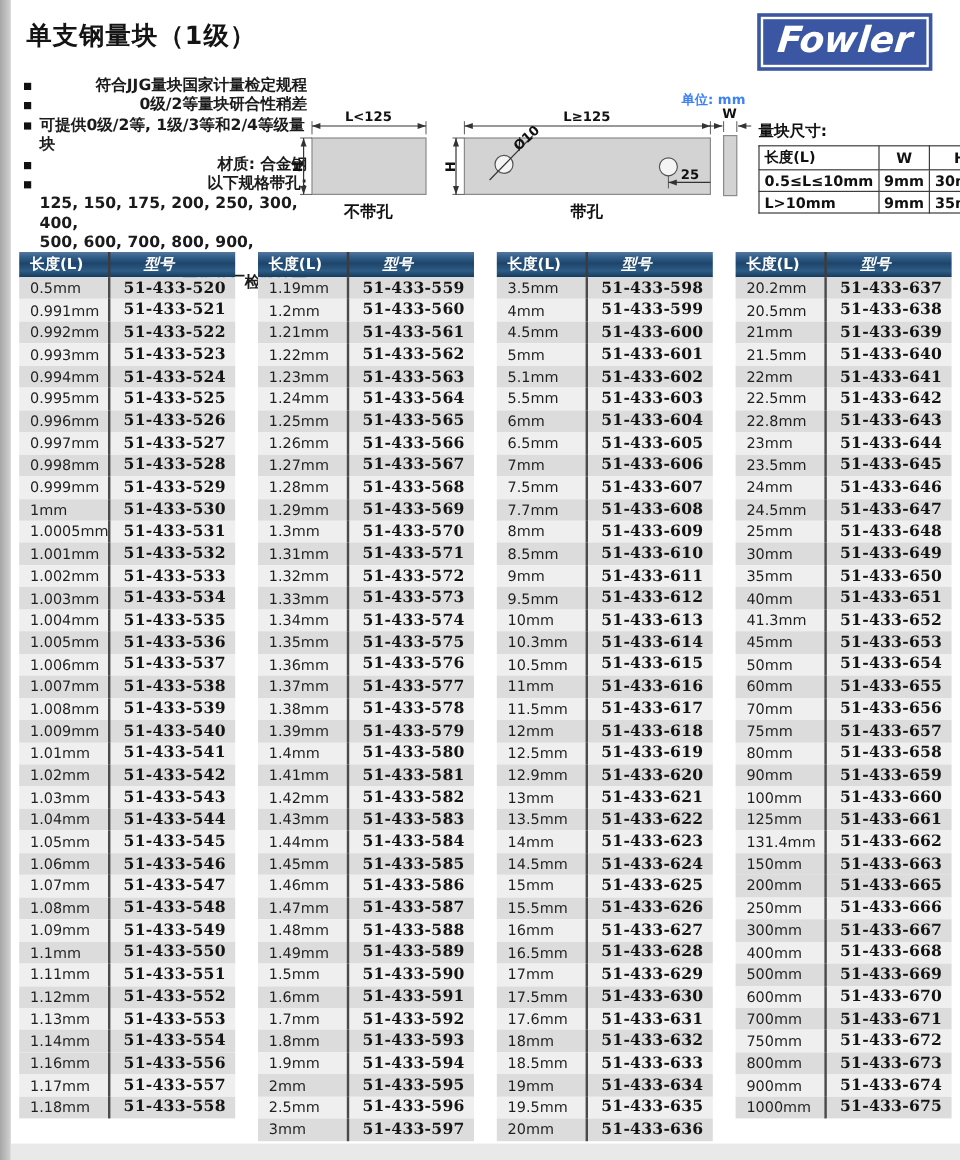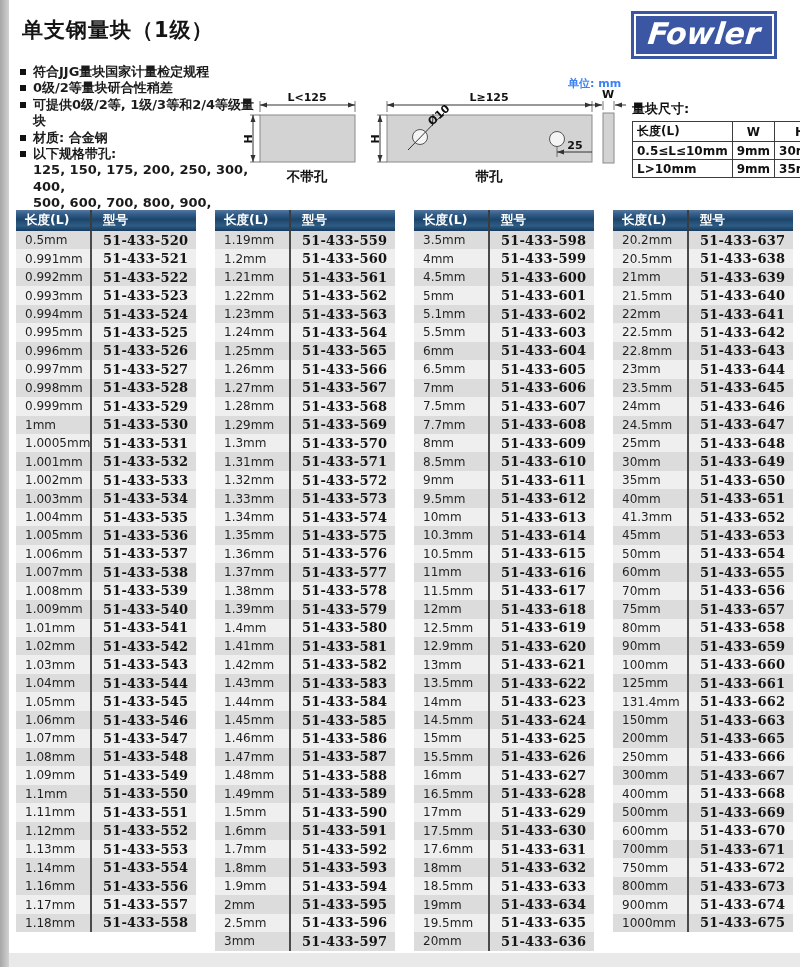--- a/index.html
+++ b/index.html
@@ -15,21 +15,21 @@
   
   .logo{position:absolute;left:631px;top:11px;width:146px;height:48px;background:#3b57a4;}
   .logo-inner{position:absolute;inset:3px;border:2px solid #ffffff;display:flex;
               align-items:center;justify-content:center;}
   .logo-text{font-style:italic;font-weight:bold;color:#ffffff;font-size:30px;line-height:1;
              transform:skewX(-6deg);padding-bottom:2px;}
 
   
   .bullets{position:absolute;left:20px;top:64px;width:236px;}
   .bullet-row{display:flex;gap:7px;font-size:13px;font-weight:bold;color:#1b1b1b;
-              line-height:16.4px;}
+              line-height:16.4px;justify-content:space-between;}
   .bullet-marker{width:6px;height:6px;background:#111;flex:none;margin-top:5px;}
   .note-line{margin-left:13px;font-size:13px;font-weight:bold;color:#1b1b1b;line-height:16.4px;}
 
   
   .unit-label{position:absolute;left:568px;top:76px;font-size:11px;font-weight:bold;color:#3b82f6;}
 
   
   .size-box{position:absolute;left:632px;top:100px;width:162px;}
   .size-title{font-size:13px;font-weight:bold;color:#111;margin-bottom:3px;}
   table.size{border-collapse:collapse;width:160px;font-size:12px;font-weight:bold;color:#111;
@@ -46,22 +46,22 @@
   .cap-text{font-size:13.5px;font-weight:bold;fill:#111;}
   .arr{fill:#333;}
 
   
   .spec-wrap{position:absolute;left:16px;top:210px;display:grid;
              grid-template-columns:repeat(4,180px);column-gap:19px;}
   .spec-header{display:flex;height:21px;align-items:center;color:#fff;
                font-size:12.5px;font-weight:bold;
                background:linear-gradient(180deg,#57779c 0%,#33608c 18%,#1e456b 45%,#2d5c85 75%,#173a5c 100%);}
   .h-len{width:74px;padding-left:9px;box-sizing:border-box;}
-  .h-model{flex:1;height:100%;display:flex;align-items:center;padding-left:11px;
-           border-left:2px solid #3c3c3c;box-sizing:border-box;}
+  .h-model{flex:1;height:100%;display:flex;align-items:center;padding-left:28px;
+           border-left:2px solid #3c3c3c;box-sizing:border-box;font-style:italic;}
   .spec-row{display:flex;height:18.46px;align-items:center;}
   .spec-row.odd{background:#dcdcdc;}
   .spec-row.even{background:#efefef;}
   .cell-len{width:74px;padding-left:9px;box-sizing:border-box;font-size:12px;color:#1f1f1f;}
   .cell-model{flex:1;height:100%;display:flex;align-items:center;padding-left:11px;
               border-left:2px solid #4a4a4a;box-sizing:border-box;
               font-family:"DejaVu Serif","Liberation Serif",serif;font-weight:bold;
               font-size:13px;letter-spacing:0.2px;color:#141414;}
 </style>
 </head>

